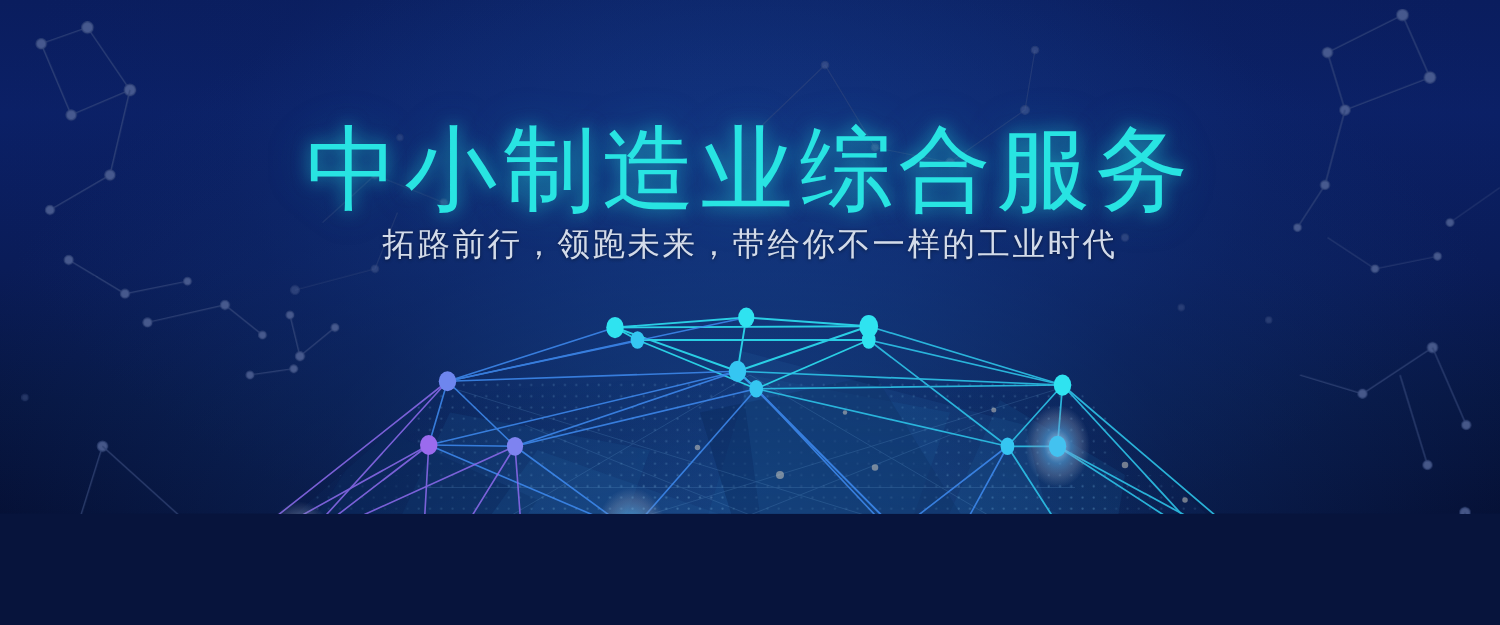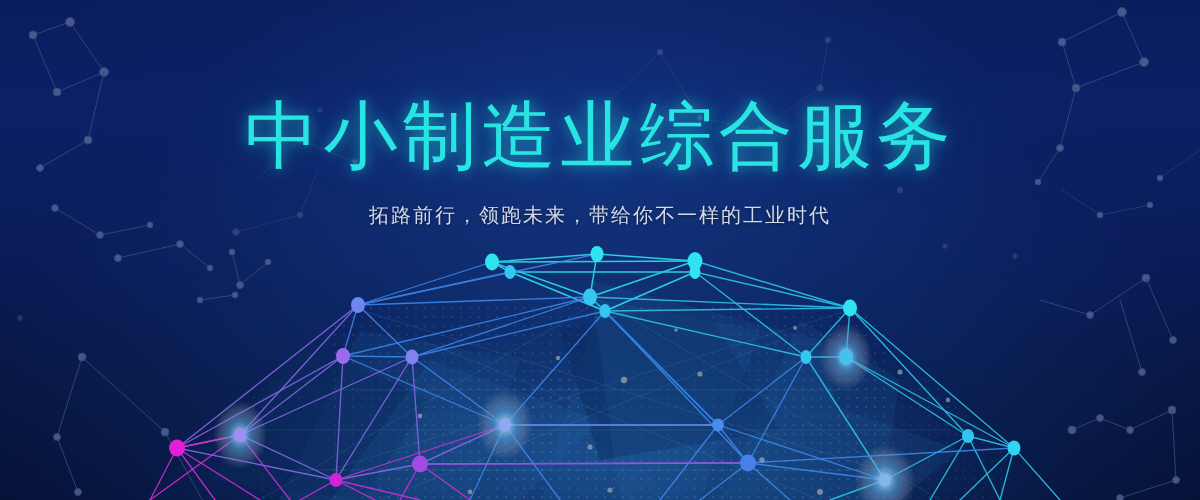--- a/index.html
+++ b/index.html
@@ -2,21 +2,21 @@
 <html><head>
 <meta charset="utf-8">
 <title>中小制造业综合服务</title>
 <style>
   html,body{margin:0;padding:0;background:#07143c;}
   *{box-sizing:border-box;}
 
   #banner{
     position:relative;
     width:1200px;
-    height:500px;
+    height:411px;
     overflow:hidden;
     font-family:"Liberation Sans","DejaVu Sans",sans-serif;
     background:
       radial-gradient(ellipse 900px 620px at 50% 96%, rgba(30,92,170,0.55) 0%, rgba(20,62,136,0.28) 38%, rgba(10,30,88,0.0) 72%),
       radial-gradient(ellipse 760px 420px at 50% 30%, rgba(24,68,150,0.50) 0%, rgba(13,38,104,0.20) 55%, rgba(8,22,78,0) 80%),
       linear-gradient(180deg,#0a1d5e 0%, #0b2066 22%, #0a1c58 52%, #071641 78%, #050f33 100%);
   }
 
   
   .layer{position:absolute;left:0;top:0;width:1200px;height:500px;}
@@ -35,22 +35,22 @@
     font-size:74px;
     line-height:80px;
     letter-spacing:5px;
     color:#28e4e2;
     font-weight:400;
     margin:0;
     text-shadow:0 0 14px rgba(40,228,226,0.55), 0 0 34px rgba(30,180,220,0.35);
     white-space:nowrap;
   }
   #subtitle{
-    margin:24px 0 0 0;
-    font-size:20px;
+    margin:4px 0 0 0;
+    font-size:26px;
     line-height:30px;
     letter-spacing:2px;
     color:#d3dbe9;
     font-weight:400;
     white-space:nowrap;
     text-shadow:0 1px 3px rgba(0,0,0,0.45);
   }
 </style>
 </head>
 <body>

